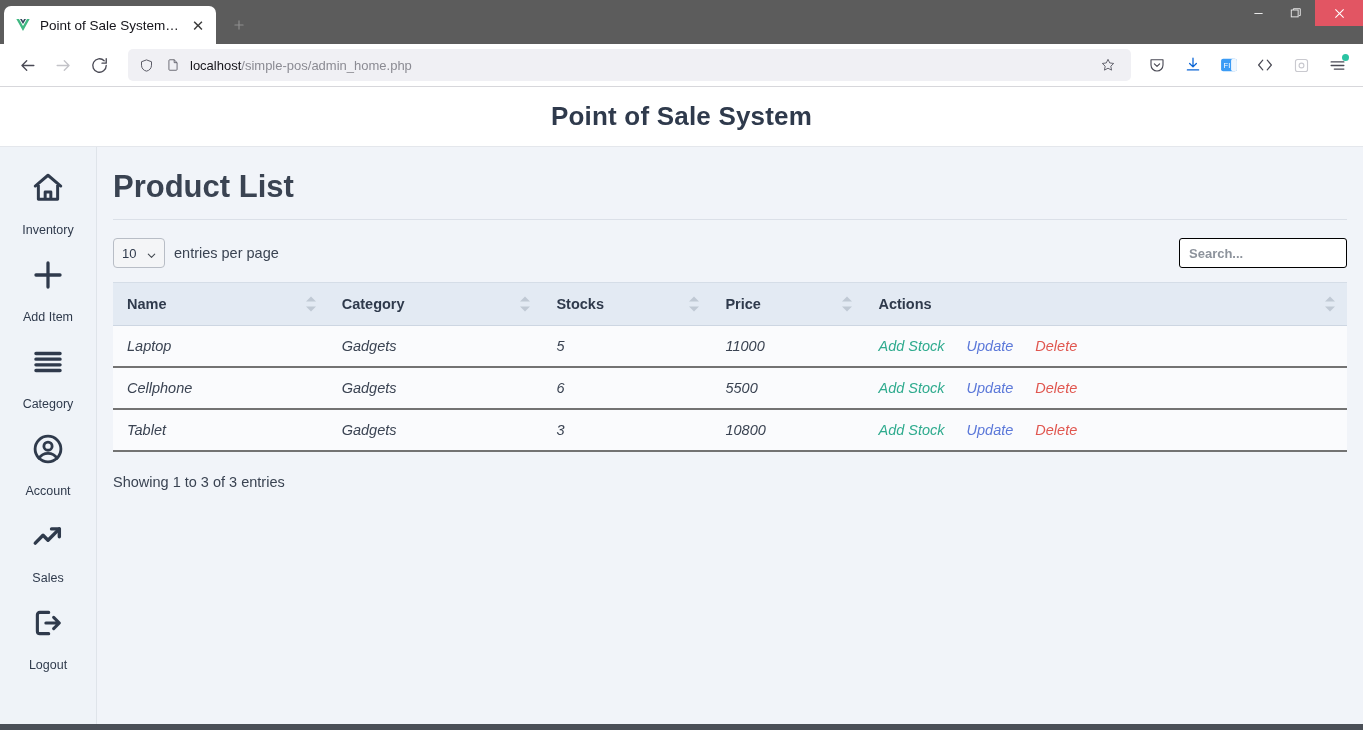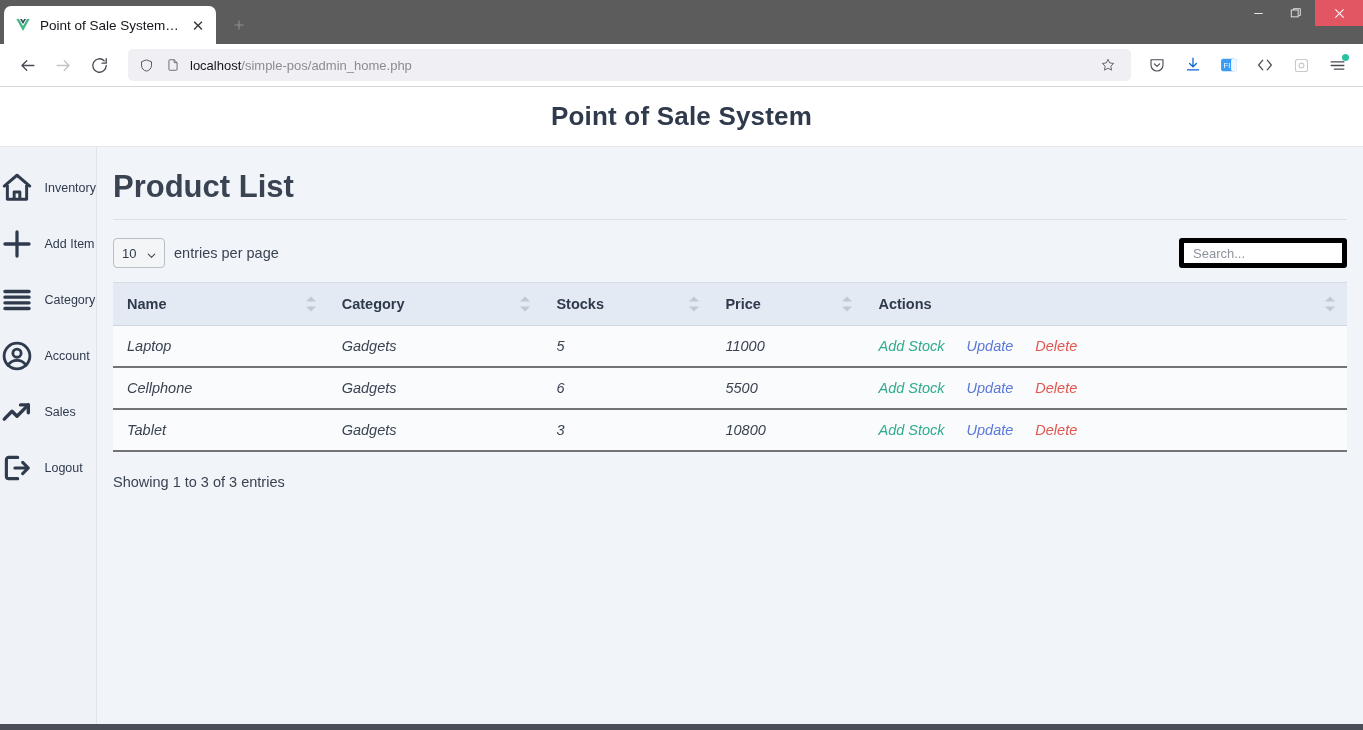--- a/index.html
+++ b/index.html
@@ -68,22 +68,22 @@
   .app-title { font-size: 26px; font-weight: bold; color: #2f3a4c; letter-spacing: .2px; }
 
   .body-row { flex: 1; display: flex; min-height: 0; background: #eff3f8; }
 
   .sidebar {
     width: 97px; background: #eff3f8; border-right: 1px solid #dfe4ea;
     padding-top: 12px; display: flex; flex-direction: column; align-items: center;
     flex: none;
   }
   .side-item {
-    width: 97px; padding: 11px 0 9px; display: flex; flex-direction: row;
-    align-items: center; gap: 11px; color: #2f3a4c; text-decoration: none;
+    width: 97px; padding: 11px 0 9px; display: flex; flex-direction: column;
+    align-items: center; gap: 17px; color: #2f3a4c; text-decoration: none;
   }
   .side-icon { height: 36px; display:flex; align-items:center; justify-content:center; }
   .side-label { font-size: 12.5px; color: #2f3a4c; }
 
   .content { flex: 1; background: #f1f4f9; padding: 22px 16px 0 16px; min-width: 0; }
   .panel-title { font-size: 31px; color: #3a4352; font-weight: bold; padding-left: 0; }
   .title-rule { height: 1px; background: #dbe0e8; margin-top: 14px; }
 
   .controls { display: flex; align-items: flex-start; justify-content: space-between; margin-top: 18px; }
   .len-wrap { display: flex; align-items: center; gap: 9px; }
@@ -91,23 +91,24 @@
     height: 30px; width: 52px; border: 1px solid #b8bdc6; border-radius: 4px;
     background: #f4f5f7; font-size: 13px; color: #2f3a4c; padding-left: 8px;
     font-family: "Liberation Sans", sans-serif;
     -webkit-appearance: none; appearance: none;
     background-image: linear-gradient(transparent, transparent);
   }
   .len-box { position: relative; }
   .len-chev { position:absolute; right:8px; top:9px; pointer-events:none; color:#42484f; }
   .len-text { font-size: 14.5px; color: #3a4352; }
   .search-input {
-    width: 168px; height: 30px; border: 5px solid #000000; border-radius: 3px;
+    width: 168px; height: 30px; border: 1px solid #000000; border-radius: 3px;
     background: #ffffff; font-size: 13px; color: #3a4352; padding: 0 9px;
     font-family: "Liberation Sans", sans-serif;
+    font-weight: bold;
   }
   .search-input::placeholder { color: #8d939c; }
 
   table.dt { width: 100%; border-collapse: collapse; margin-top: 14px; table-layout: fixed; }
   table.dt thead th {
     background: #e3eaf3; color: #2f3a4c; font-size: 14.5px; font-weight: bold;
     text-align: left; padding: 13px 14px; border-top: 1px solid #d5dde7;
     border-bottom: 1px solid #cdd6e2; position: relative;
   }
   .sort-arrows {

